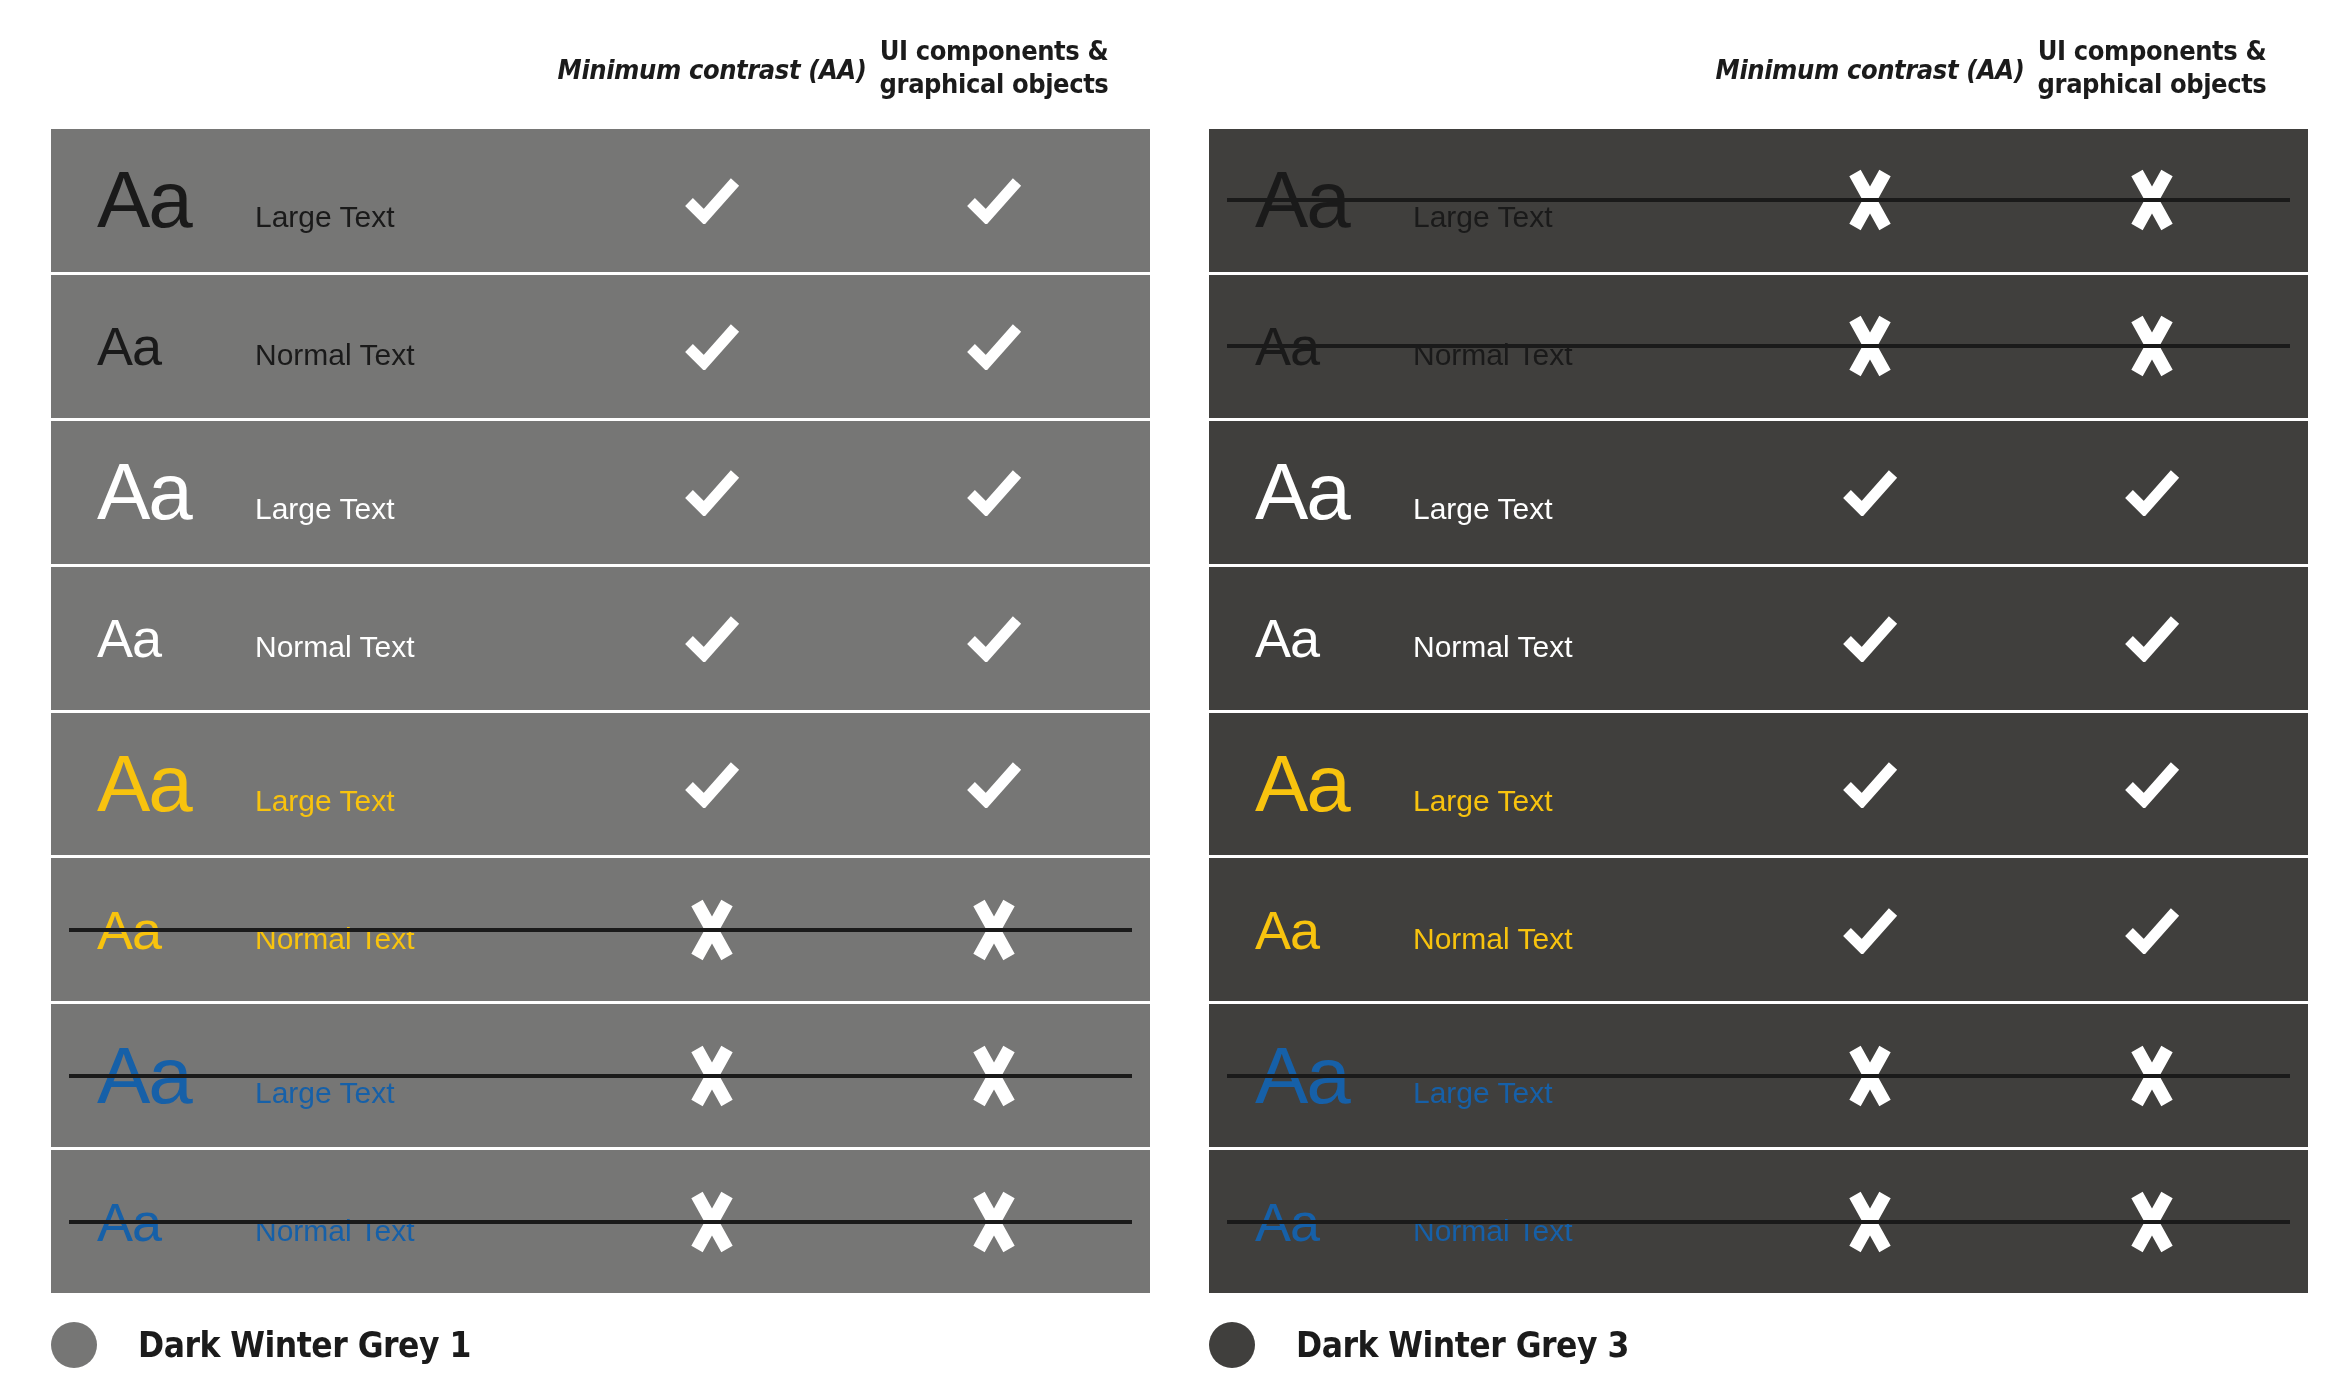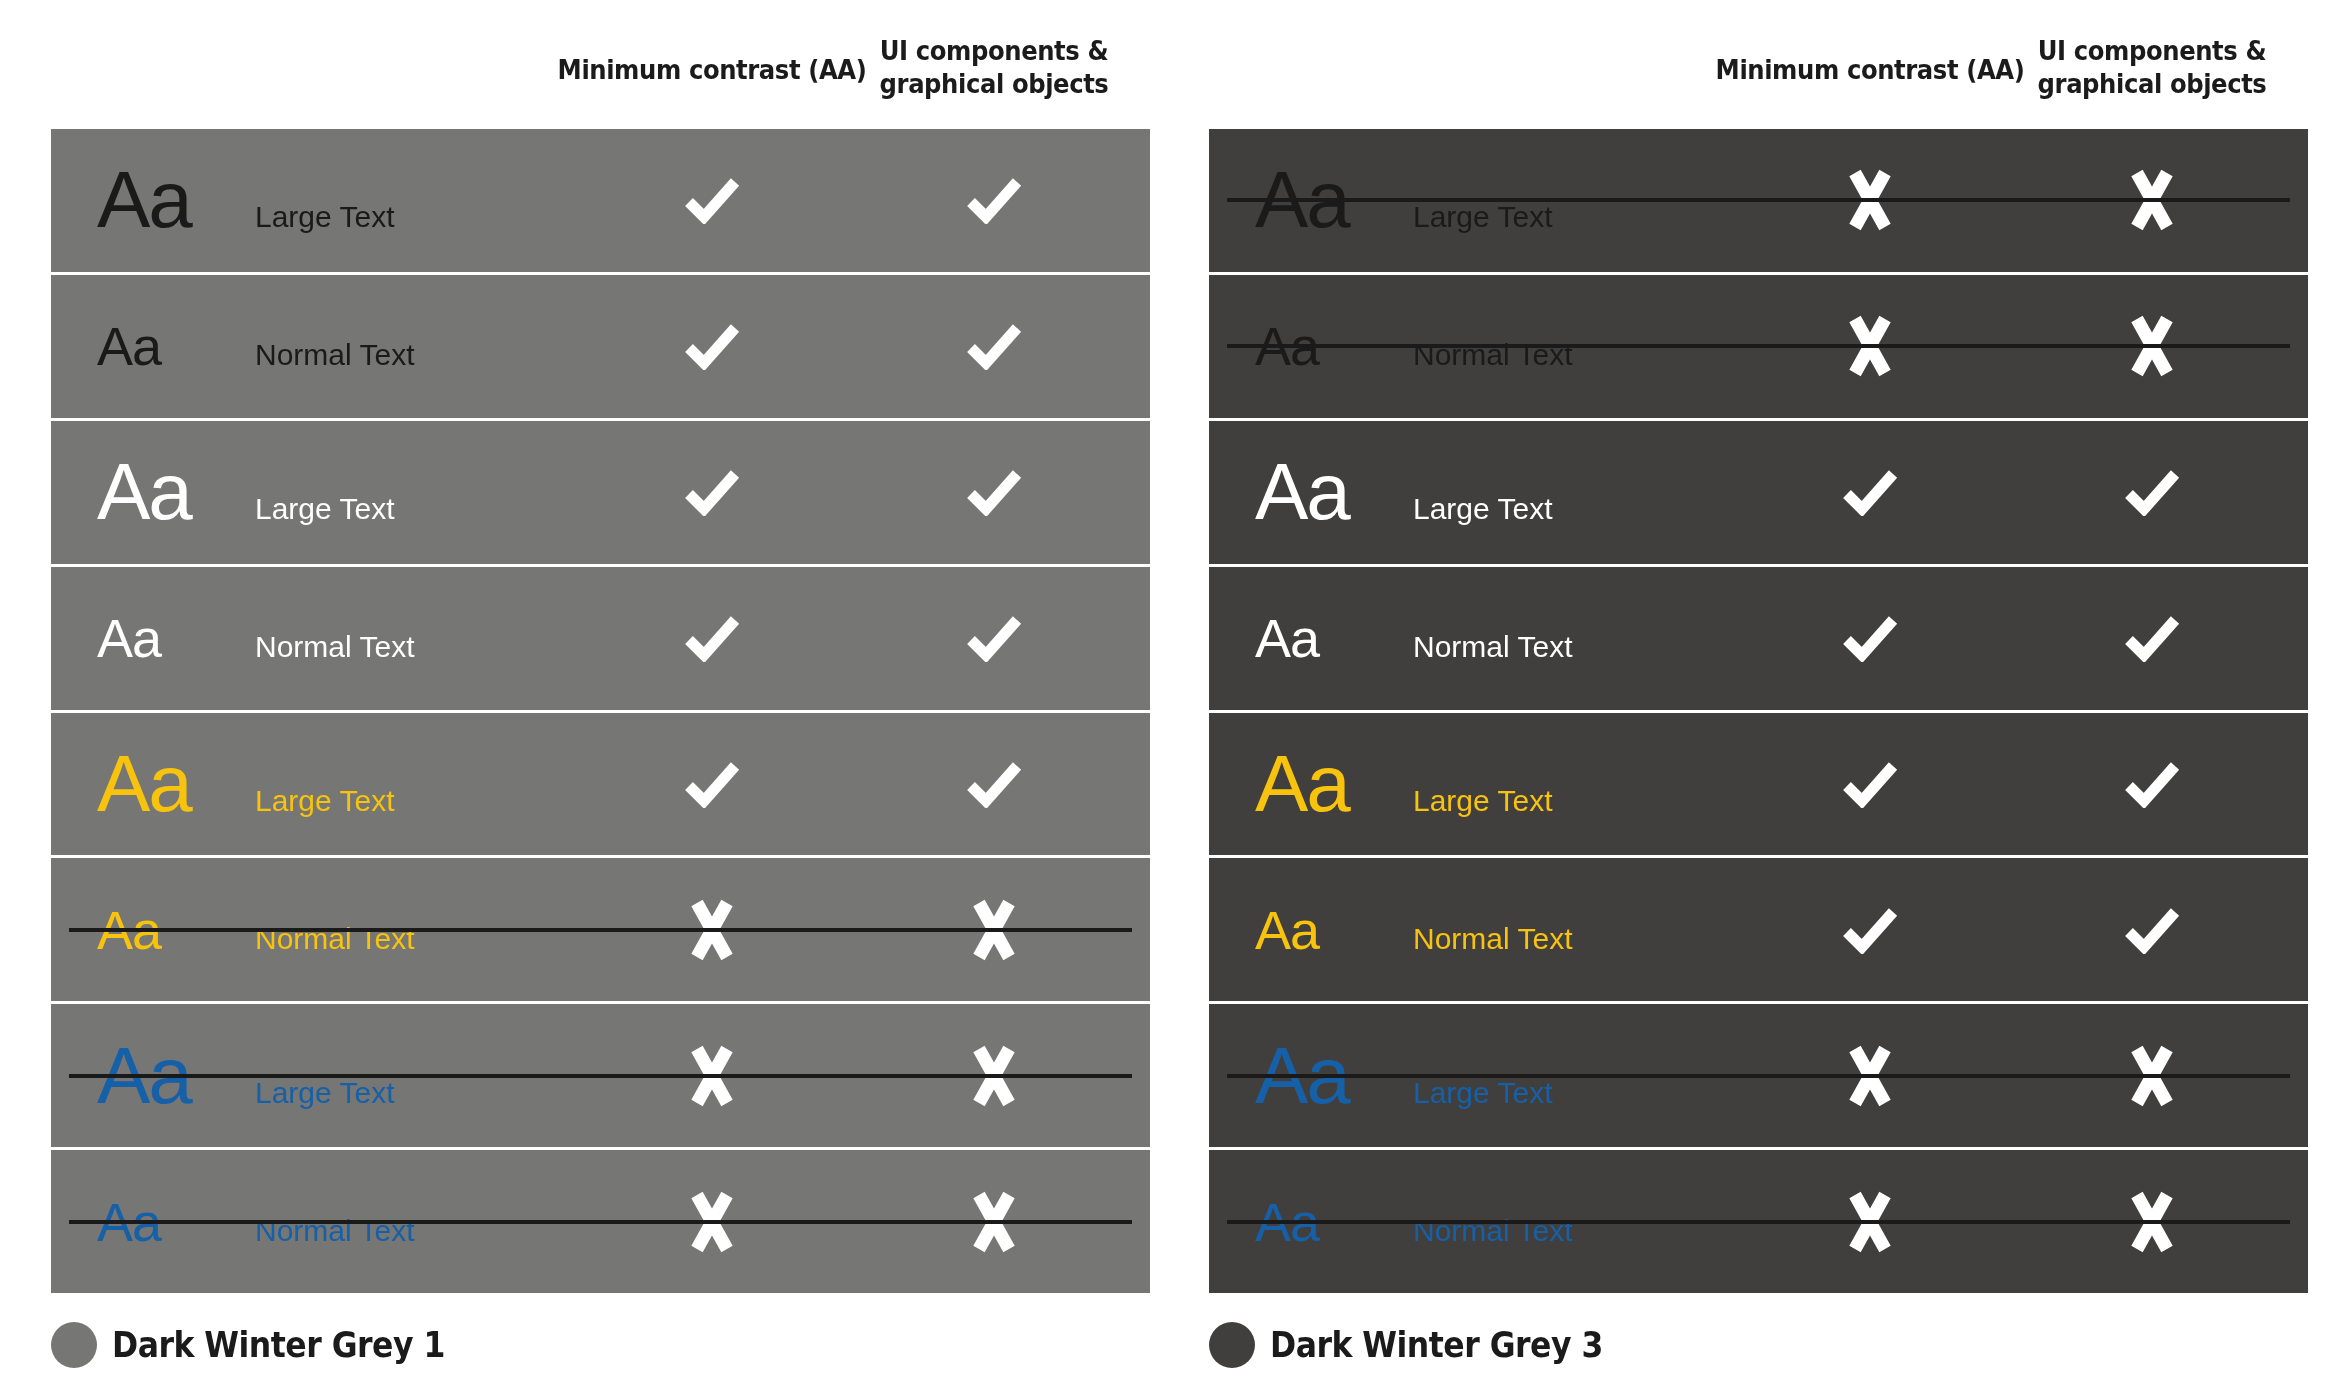--- a/index.html
+++ b/index.html
@@ -10,21 +10,21 @@
   .panel-wrap { position:absolute; top:0; width:1099px; height:1400px; }
   #panel-wrap-0 { left:51px; }
   #panel-wrap-1 { left:1209px; }
 
   
   .headers { position:absolute; top:0; left:0; width:100%; height:129px; }
   .col-header { position:absolute; transform:translateX(-50%); text-align:center;
                 font-family:"DejaVu Sans", sans-serif; font-stretch:condensed;
                 font-weight:700; font-size:27px; line-height:33px;
                 letter-spacing:-0.4px; color:#1b1b1b; }
-  .col-header.one { left:661px; top:53px; white-space:nowrap; }
+  .col-header.one { left:661px; top:53px; white-space:nowrap;font-style:italic; }
   .col-header.two { left:943px; top:34px; width:232px; }
 
   
   .panel { position:absolute; top:129px; left:0; width:1099px; height:1164px;
            display:flex; flex-direction:column; gap:3px; }
   .row { position:relative; flex:1; background:var(--swatch);
          display:flex; align-items:center; padding-left:46px; }
   .rowtext { display:flex; align-items:baseline; position:relative; z-index:1; }
   .sample { display:inline-block; width:132px; font-size:54px; letter-spacing:-1px; }
   .row.large .sample { font-size:80px; letter-spacing:-2px; }
@@ -37,21 +37,21 @@
   .mark.ui { left:943px; }
 
   
   .strike { display:none; }
   .row.struck .strike { display:block; position:absolute; left:18px; right:18px;
                         top:calc(50% - 2px); height:4px;
                         background:var(--strike-line); z-index:3; }
 
   
   .legend { position:absolute; top:1322px; left:0; height:46px;
-            display:flex; align-items:center; gap:15px; }
+            display:flex; align-items:center; gap:41px; }
   .swatch-circle { width:46px; height:46px; border-radius:50%; background:var(--swatch); }
   .legend-label { font-family:"DejaVu Sans", sans-serif; font-stretch:condensed;
                   font-weight:700; font-size:35px; letter-spacing:-0.5px; color:#1b1b1b;
                   white-space:nowrap; }
 </style>
 </head>
 <body style="background: rgb(255, 255, 255);">
 
 <div class="stage">
 

